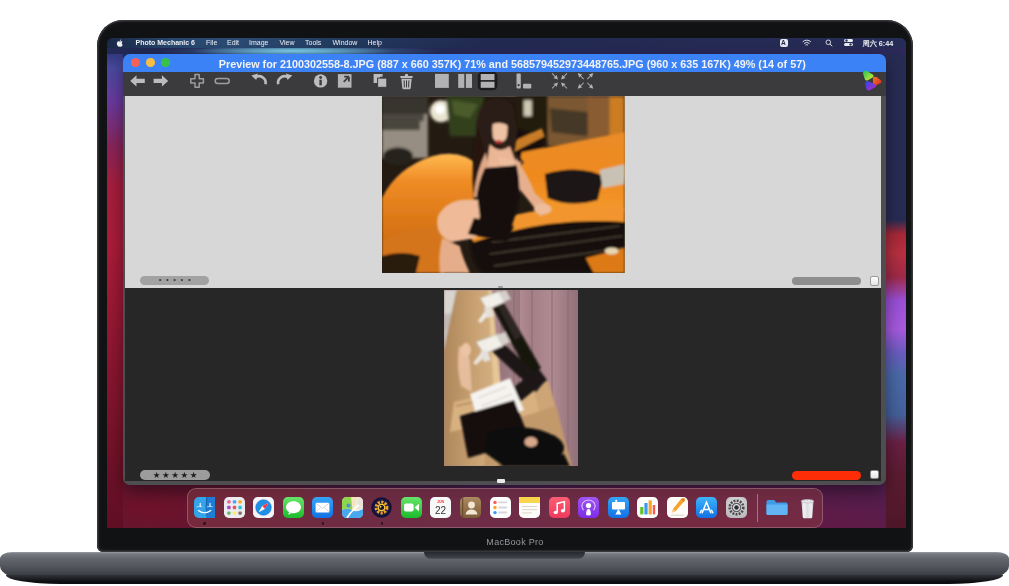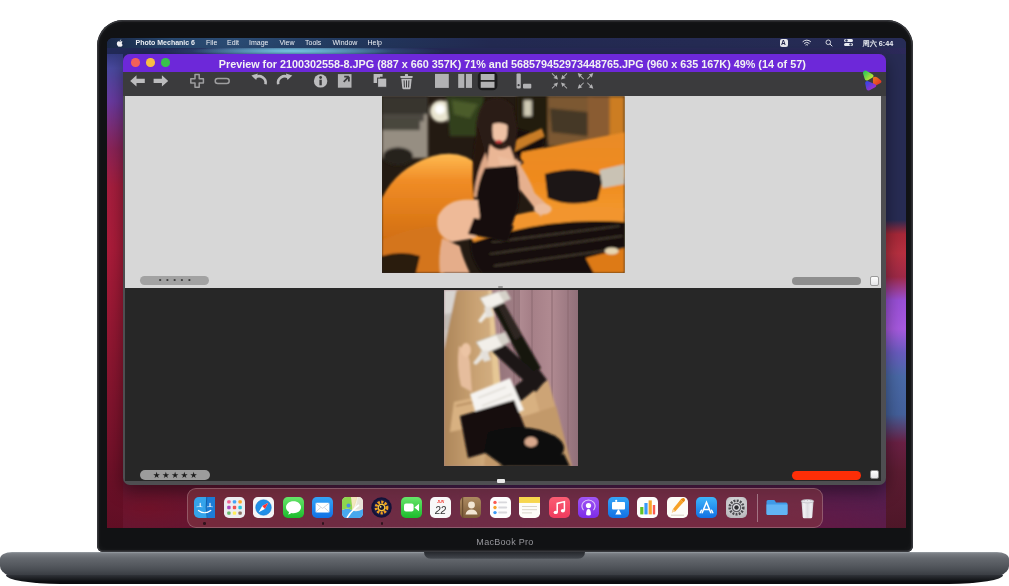--- a/index.html
+++ b/index.html
@@ -16,46 +16,46 @@
       radial-gradient(175px 8px at 195px 13.5px, rgba(88,168,214,.72), rgba(88,168,214,0) 82%),
       radial-gradient(480px 200px at 40px 470px, #701229, rgba(112,18,41,0) 80%),
       radial-gradient(560px 200px at 600px 530px, #731537, rgba(115,21,55,0) 78%),
       linear-gradient(150deg, #222a58 0%, #2a2a58 45%, #372663 72%, #45225c 100%);}
   #wpleft{left:0;top:16px;width:16.5px;height:474px;background:linear-gradient(
     #343a80 0%, #4a4aa0 3%, #6a3aa0 10%, #8c2458 20%, #a81e3e 28%, #ac1c3a 41%,
     #921732 61%, #78122b 82%, #6a1027 91%, #600e24 100%);}
   #wpright{left:779.5px;top:16px;width:20px;height:474px;background:linear-gradient(
     #282c54 0%, #282c54 35%, #a82838 38%, #b83040 42%, #a02a48 47%, #9a50d8 52%,
     #a85ae0 58%, #6a5cc0 63%, #4a6aa8 68%, #44619c 76%, #6a2044 82%, #5c1c32 88%, #4e1628 100%);}
-  #mbp-label{left:97px;top:537px;width:816px;text-align:center;font-size:9px;color:#97979c;letter-spacing:.3px;}
+  #mbp-label{left:107px;top:537px;width:816px;text-align:center;font-size:9px;color:#97979c;letter-spacing:.3px;}
   #base{left:0;top:551.5px;width:1009px;height:28.5px;
     background:linear-gradient(#9aa0a6 0%,#787c82 6%,#64686e 22%,#565a60 45%,#484c52 65%,#3a3d43 82%,#2b2d32 100%);
     border-radius:12px 12px 30px 30px/7px 7px 14px 14px;}
   #notch{left:424px;top:551.5px;width:161px;height:7px;background:linear-gradient(#26282d,#3e4248 80%,#54585e);border-radius:0 0 9px 9px;}
   #baselip{left:6px;top:574.5px;width:997px;height:9px;background:linear-gradient(#303339,#0c0d10 75%);border-radius:0 0 60px 60px/0 0 10px 10px;}
   
   #menubar{left:0;top:0;width:799.5px;height:10px;
     background:linear-gradient(90deg,#1a2847 0%,#27476e 8%,#2b4c74 16%,#22395e 30%,#232a52 48%,#272c56 100%);
     color:#eef1f6;font-size:7px;}
   .mitem{position:absolute;top:1px;white-space:nowrap;}
   
   #win{left:122.5px;top:53.5px;width:763.5px;height:431.5px;background:#4e4e51;border-radius:7px;
     box-shadow:0 6px 18px rgba(0,0,0,.45);}
-  #titlebar{left:0;top:0;width:763.5px;height:18px;background:#6d28d9;border-radius:7px 7px 0 0;}
+  #titlebar{left:0;top:0;width:763.5px;height:18px;background:#3b82f6;border-radius:7px 7px 0 0;}
   .tl{position:absolute;top:4.9px;width:8.5px;height:8.5px;border-radius:50%;}
   #ttext{left:8px;top:4.2px;width:763.5px;text-align:center;color:#f2f2f3;font-size:10.8px;font-weight:bold;white-space:nowrap;}
   #toolbar{left:0;top:18px;width:763.5px;height:24px;background:#3b3b3d;}
   #pane1{left:2.7px;top:42px;width:756.3px;height:192.1px;background:#d7d7d7;}
   #pane2{left:2.7px;top:234.1px;width:756.3px;height:193.6px;background:#272727;}
   .pill{position:absolute;border-radius:5px;}
   #handle{left:374.5px;top:425.5px;width:8px;height:3.5px;background:#e9e9e9;border-radius:1px;}
   
   #dock{left:80.5px;top:450.8px;width:635.5px;height:39.3px;border-radius:9px;
     background:rgba(128,53,66,.62);box-shadow:inset 0 0 0 1px rgba(255,255,255,.22);}
-  .dicon{position:absolute;top:459.3px;width:21px;height:21px;font-style:italic;}
+  .dicon{position:absolute;top:459.3px;width:21px;height:21px;}
   .ddot{position:absolute;top:484.5px;width:2.5px;height:2.5px;border-radius:50%;background:rgba(30,14,20,0.8);}
 </style>
 </head>
 <body>
 <div id="stage">
   <div class="abs" id="lid"></div>
   <div class="abs" id="screen">
 
     <div class="abs" id="wpleft"></div>
     <div class="abs" id="wpright"></div>

